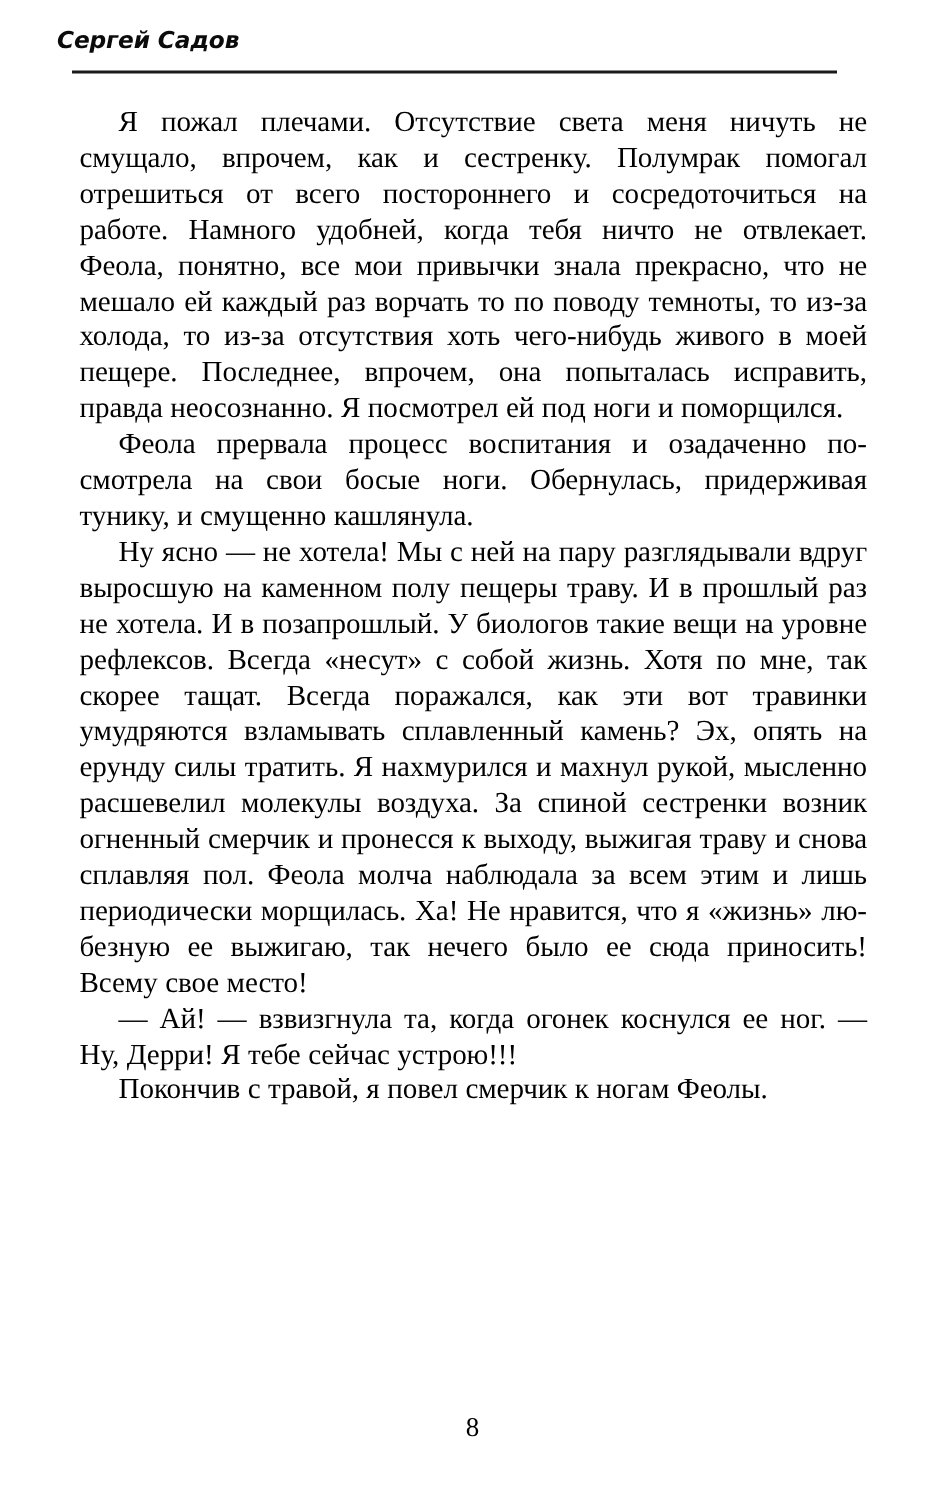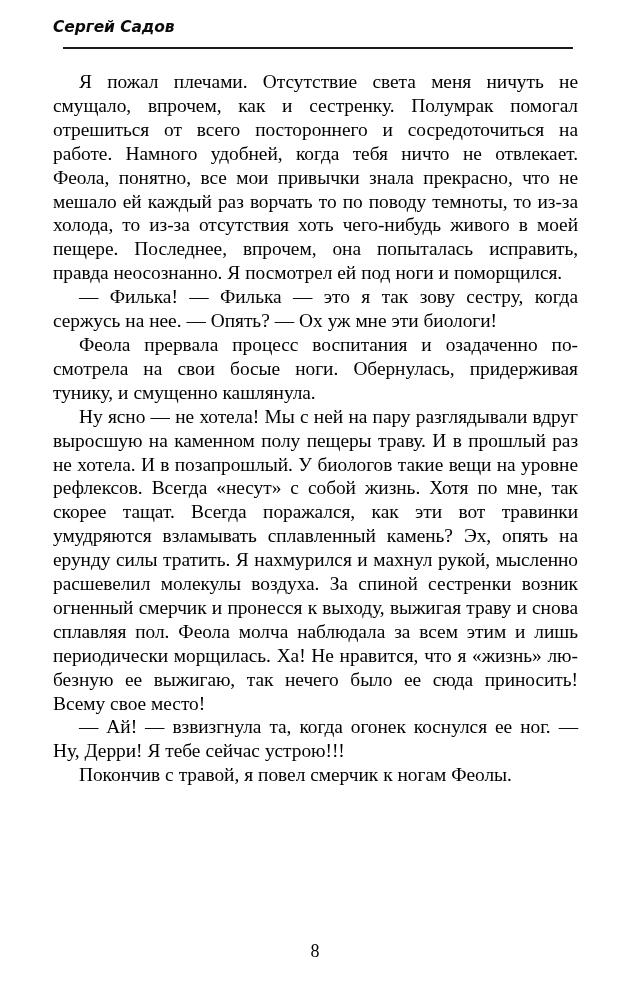--- a/index.html
+++ b/index.html
@@ -18,21 +18,21 @@
   .page {
     position: relative;
     width: 630px;
     height: 1000px;
     box-sizing: border-box;
   }
 
   
   .runhead {
     position: absolute;
-    left: 53px;
+    left: 38px;
     top: 17px;
     width: 520px;
     height: 26px;
   }
   .runhead-name {
     font-family: "DejaVu Sans", "Liberation Sans", sans-serif;
     font-weight: bold;
     font-style: italic;
     font-size: 15.5px;
     letter-spacing: -0.1px;
@@ -90,21 +90,20 @@
 
 <div class="page">
 
   <div class="runhead">
     <div class="runhead-name">Сергей Садов</div>
     <div class="runhead-rule"></div>
   </div>
 
   <div class="textblock">
     <p class="para indent">Я пожал плечами. Отсутствие света меня ничуть не смущало, впрочем, как и сестренку. Полумрак помогал отрешиться от всего постороннего и сосредоточиться на работе. Намного удобней, когда тебя ничто не отвлекает. Феола, понятно, все мои привычки знала прекрасно, что не мешало ей каждый раз ворчать то по поводу темноты, то из-за холода, то из-за отсутствия хоть чего-нибудь жи­вого в моей пещере. Последнее, впрочем, она попыталась исправить, правда неосознанно. Я посмотрел ей под ноги и поморщился.</p>
-    <p class="para indent">— Филька! — Филька — это я так зову сестру, когда сержусь на нее. — Опять? — Ох уж мне эти биологи!</p>
     <p class="para indent">Феола прервала процесс воспитания и озадаченно по­смотрела на свои босые ноги. Обернулась, придерживая тунику, и смущенно кашлянула.</p>
     <p class="para indent">Ну ясно — не хотела! Мы с ней на пару разглядыва­ли вдруг выросшую на каменном полу пещеры траву. И в прошлый раз не хотела. И в позапрошлый. У биологов такие вещи на уровне рефлексов. Всегда «несут» с собой жизнь. Хотя по мне, так скорее тащат. Всегда поражался, как эти вот травинки умудряются взламывать сплавлен­ный камень? Эх, опять на ерунду силы тратить. Я нахму­рился и махнул рукой, мысленно расшевелил молекулы воздуха. За спиной сестренки возник огненный смерчик и пронесся к выходу, выжигая траву и снова сплавляя пол. Феола молча наблюдала за всем этим и лишь перио­дически морщилась. Ха! Не нравится, что я «жизнь» лю­безную ее выжигаю, так нечего было ее сюда приносить! Всему свое место!</p>
     <p class="para indent">— Ай! — взвизгнула та, когда огонек коснулся ее ног. — Ну, Дерри! Я тебе сейчас устрою!!!</p>
     <p class="para indent">Покончив с травой, я повел смерчик к ногам Феолы.</p>
   </div>
 
   <div class="folio">8</div>
 
 </div>
 

